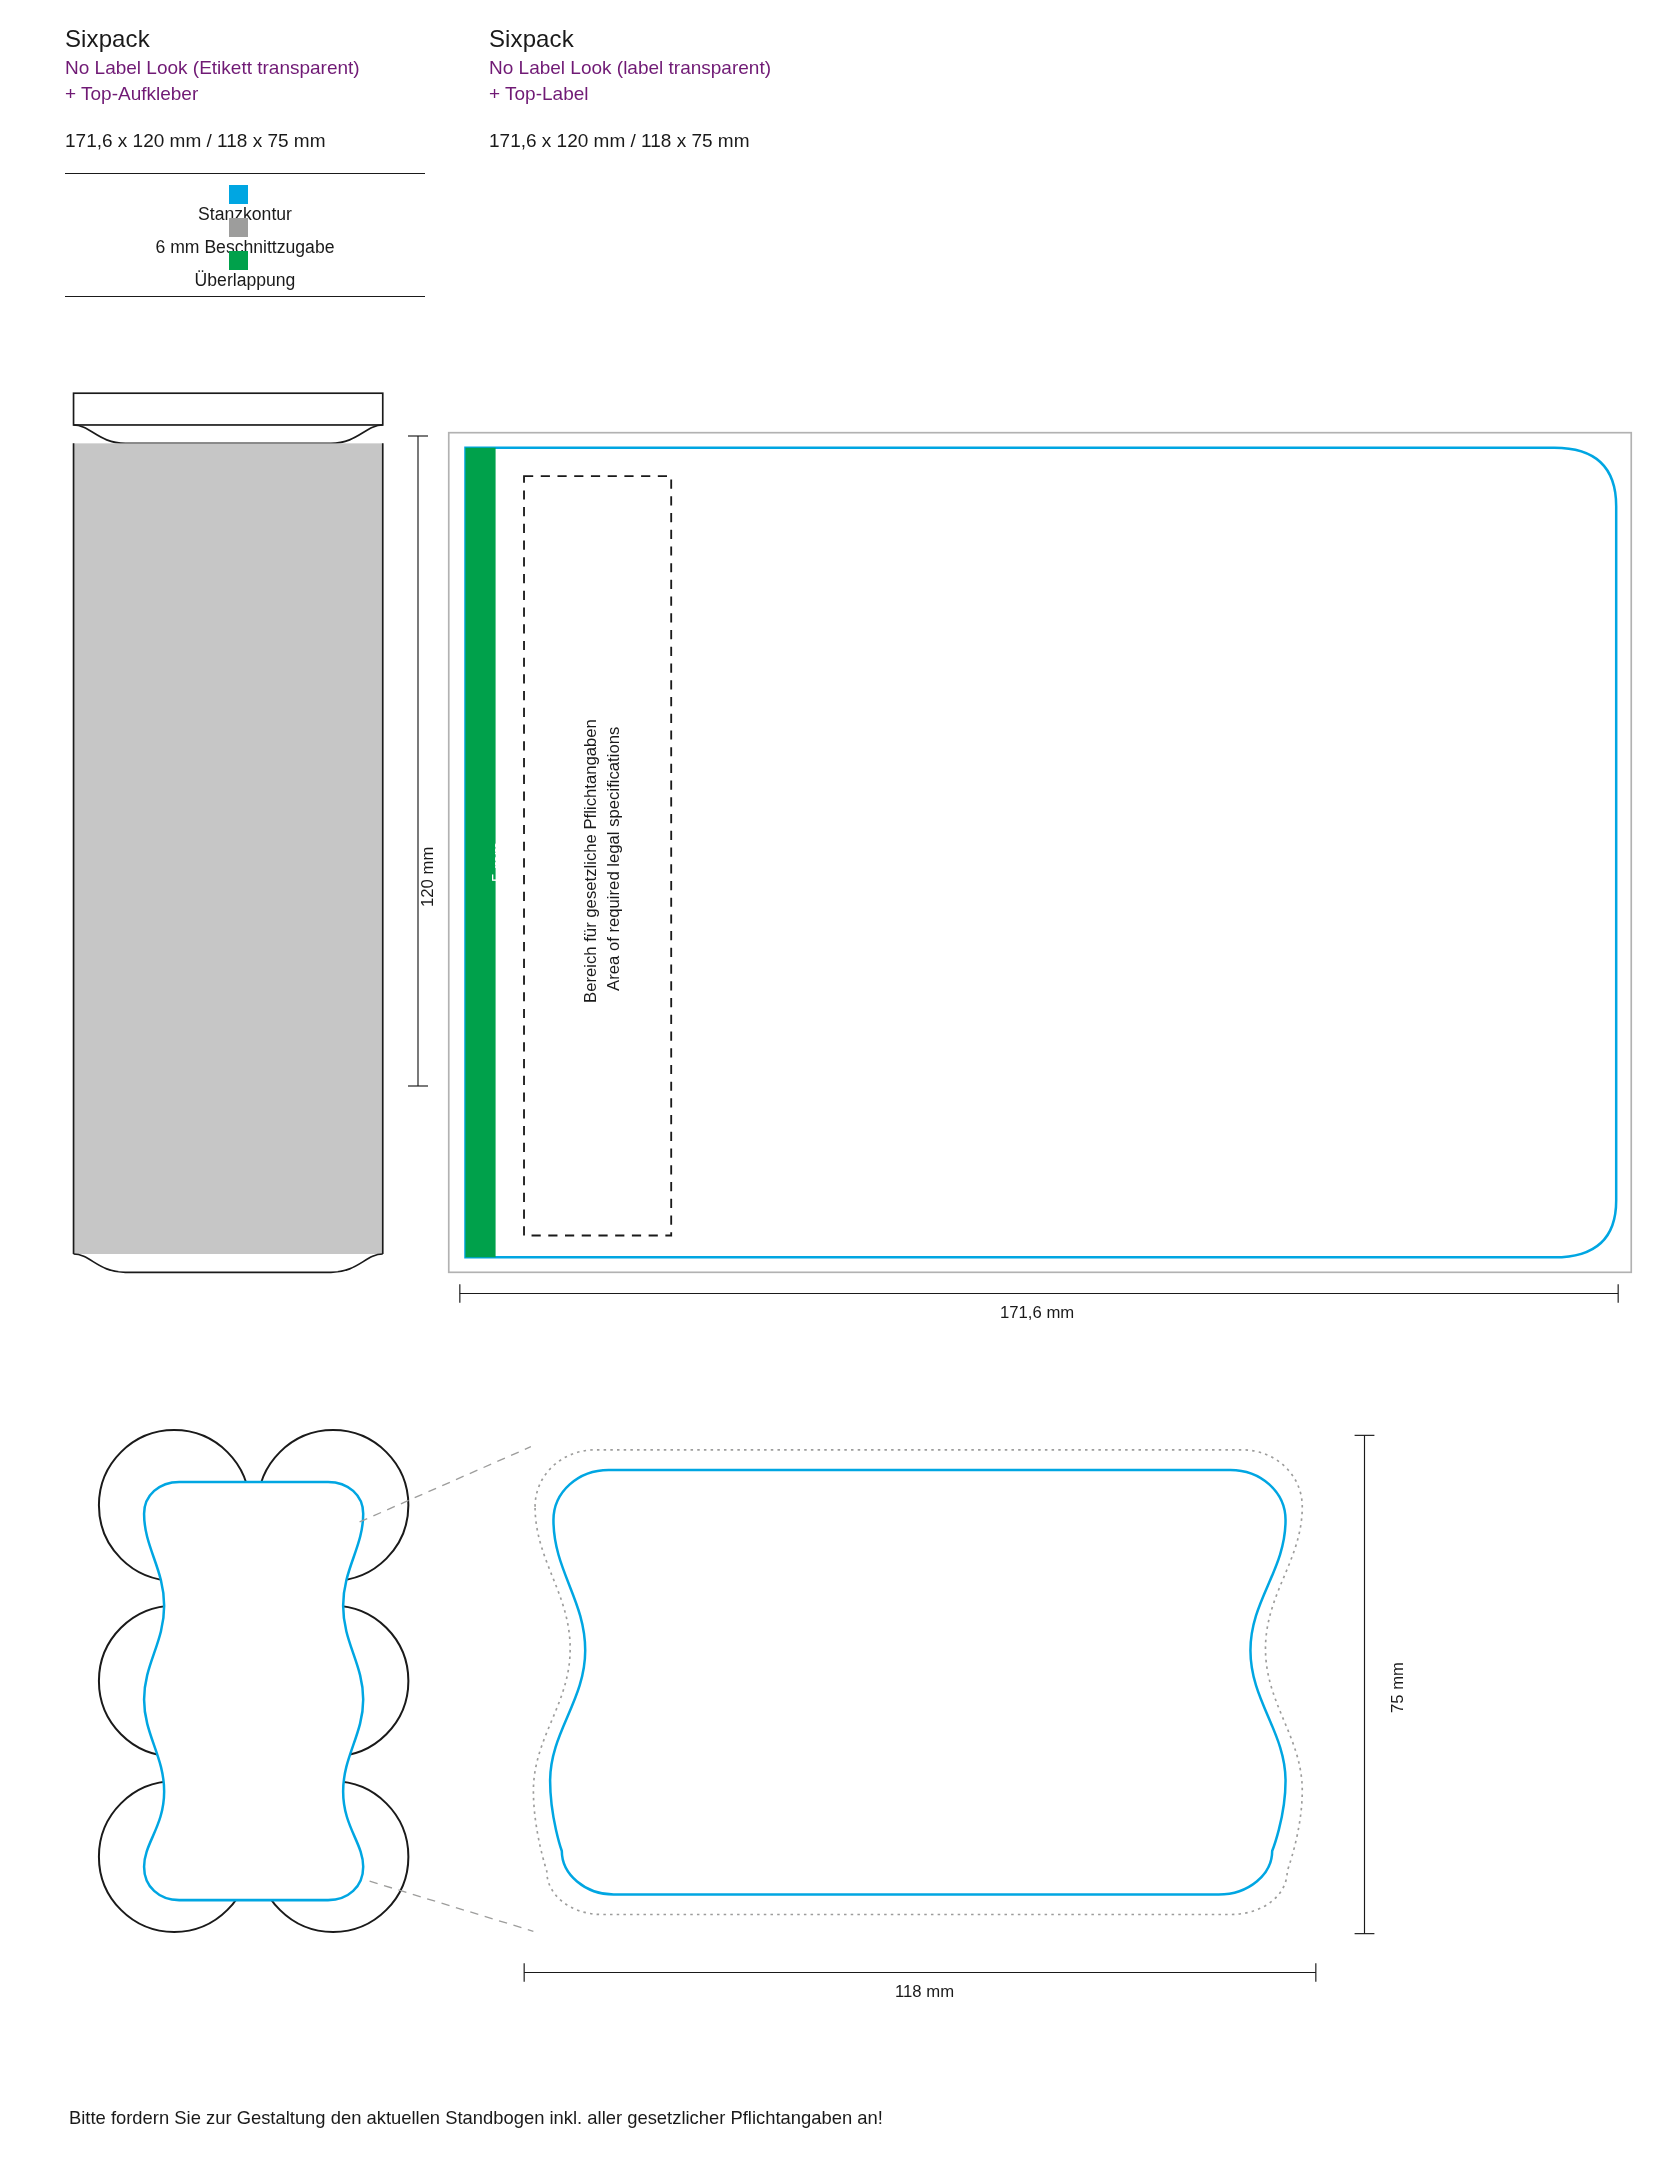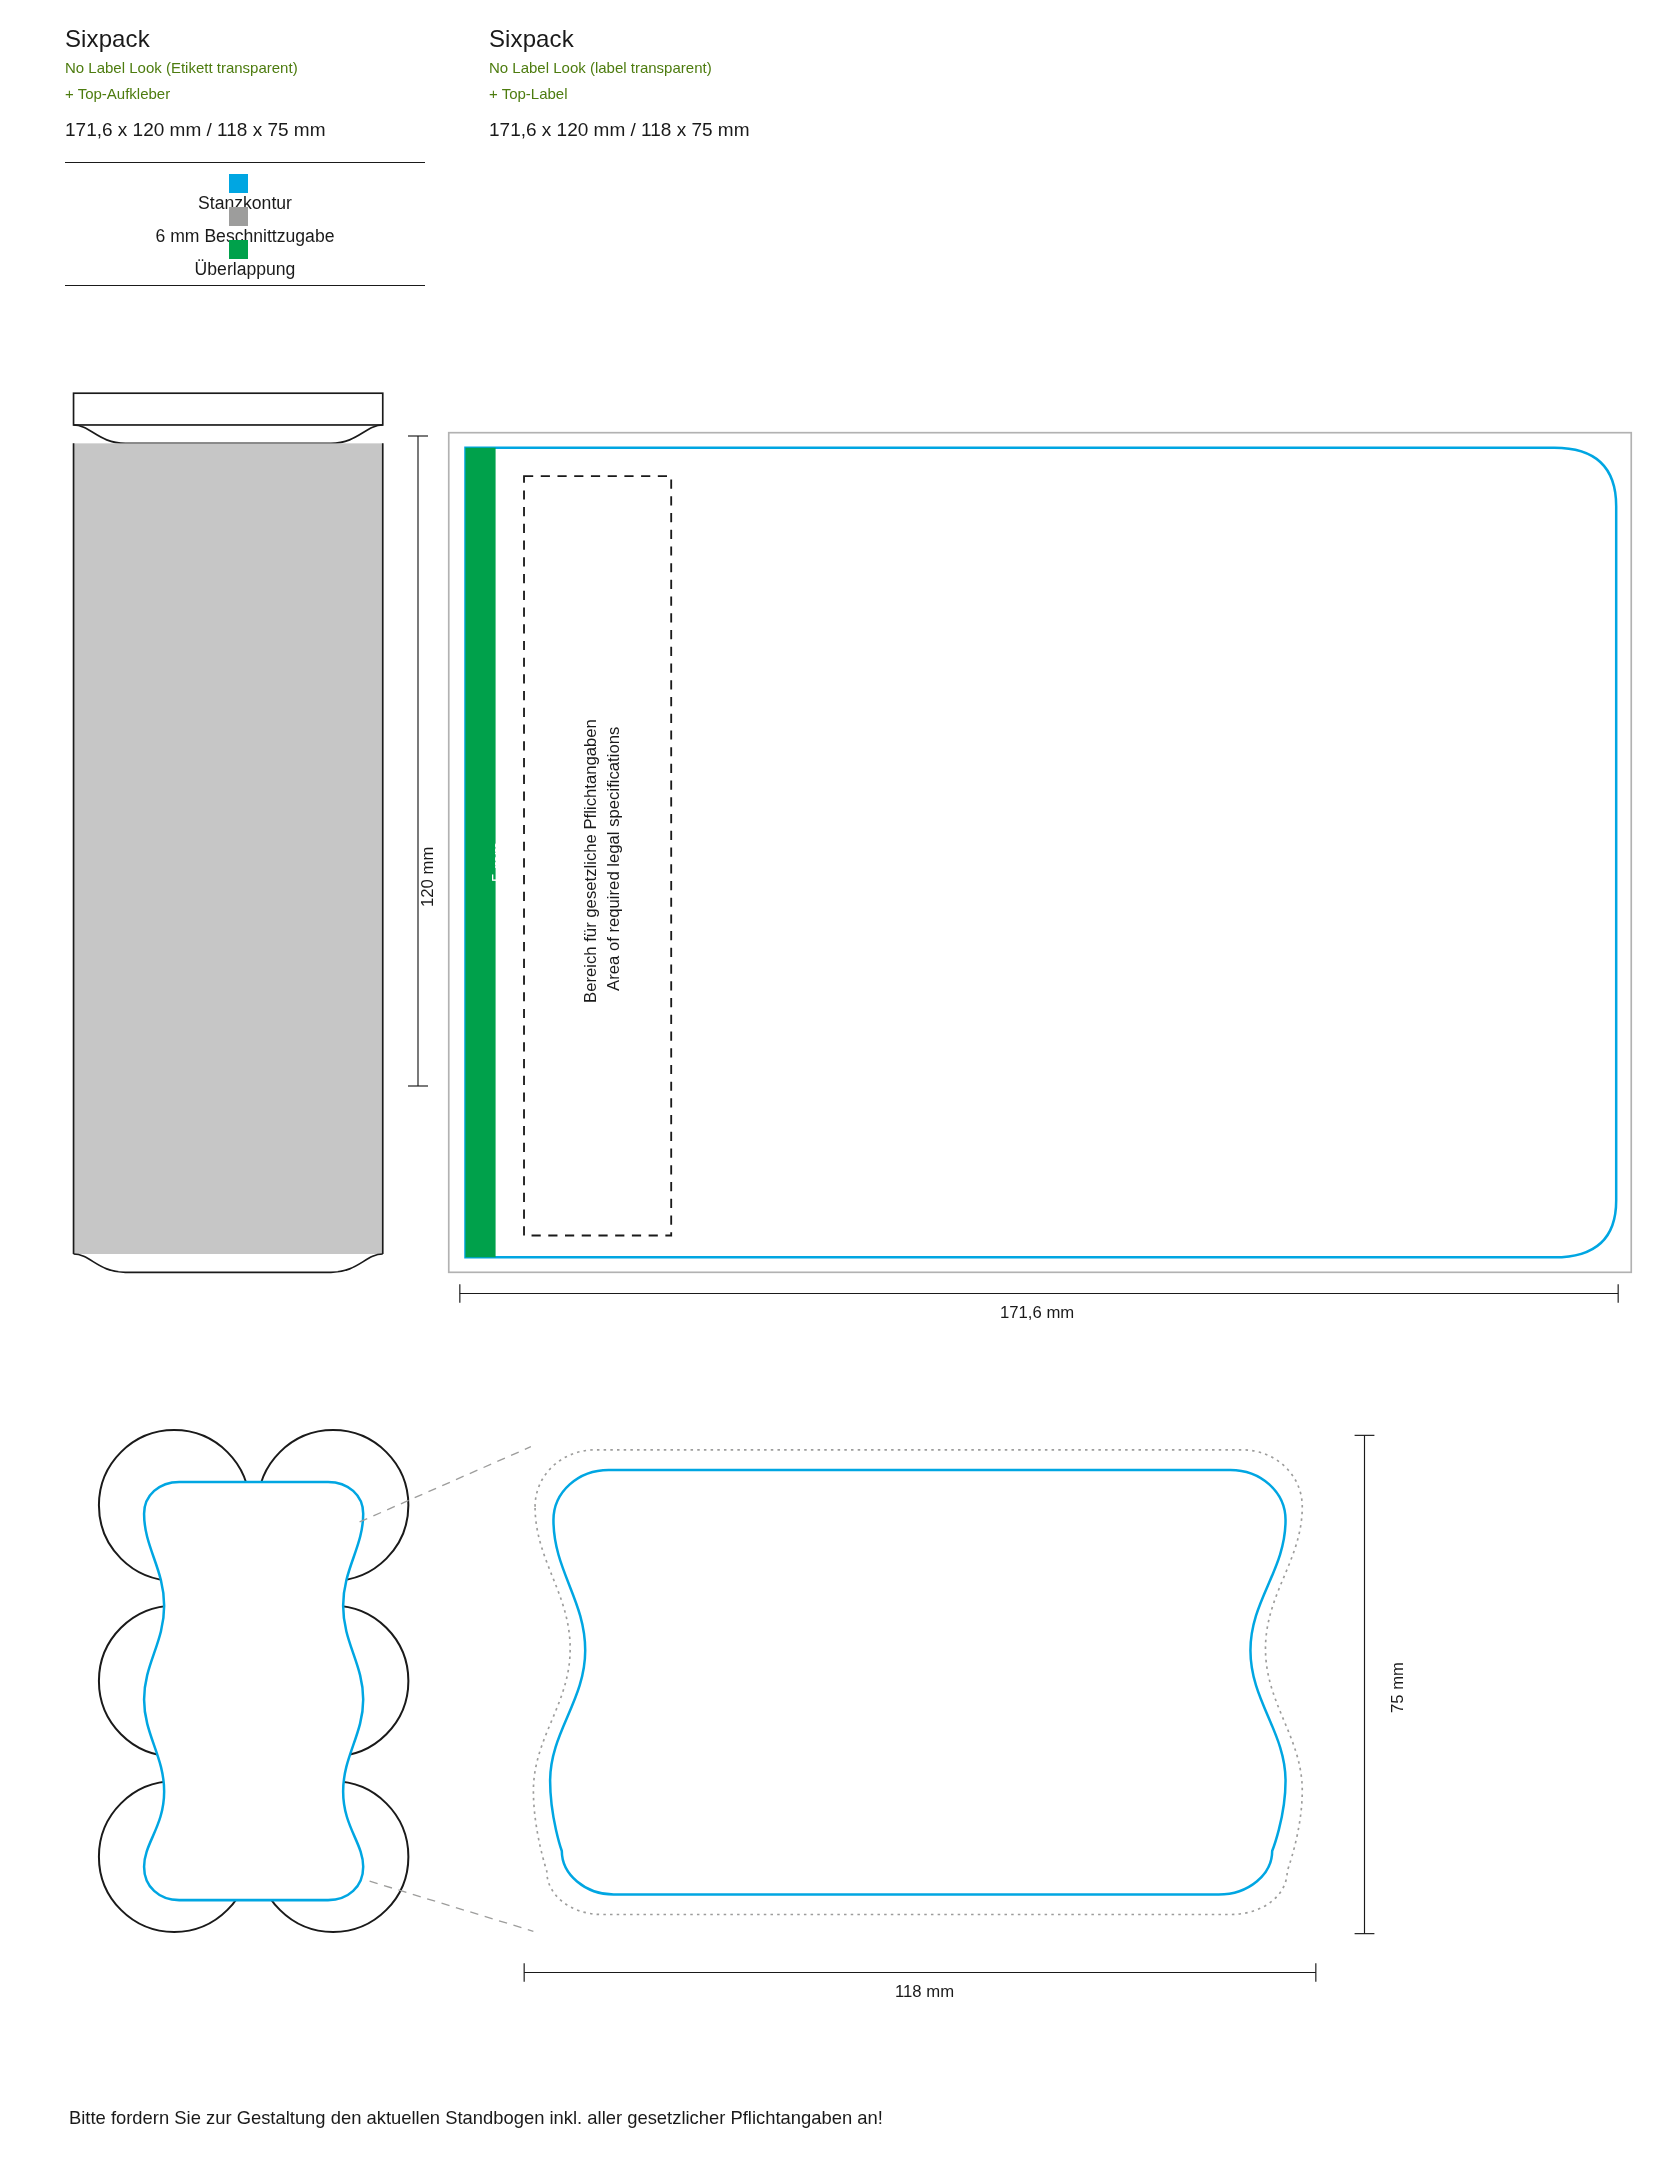--- a/index.html
+++ b/index.html
@@ -24,28 +24,28 @@
   .header-block.left  { left: 65px;  width: 360px; }
   .header-block.right { left: 489px; width: 360px; }
 
   .hb-title {
     font-size: 24px;
     line-height: 32px;
     color: #1a1a1a;
     letter-spacing: 0.1px;
   }
   .hb-sub {
-    font-size: 15px;
+    font-size: 19px;
     line-height: 26px;
-    color: #4d7c0f;
+    color: #701a75;
   }
   .hb-dims {
     font-size: 19px;
     line-height: 26px;
-    margin-top: 10px;
+    margin-top: 21px;
     color: #1a1a1a;
   }
 
   .legend {
     margin-top: 18.4px;
     border-top: 1.3px solid #1a1a1a;
     padding-top: 11.7px;
     border-bottom: 1.3px solid #1a1a1a;
     padding-bottom: 11.7px;
   }

